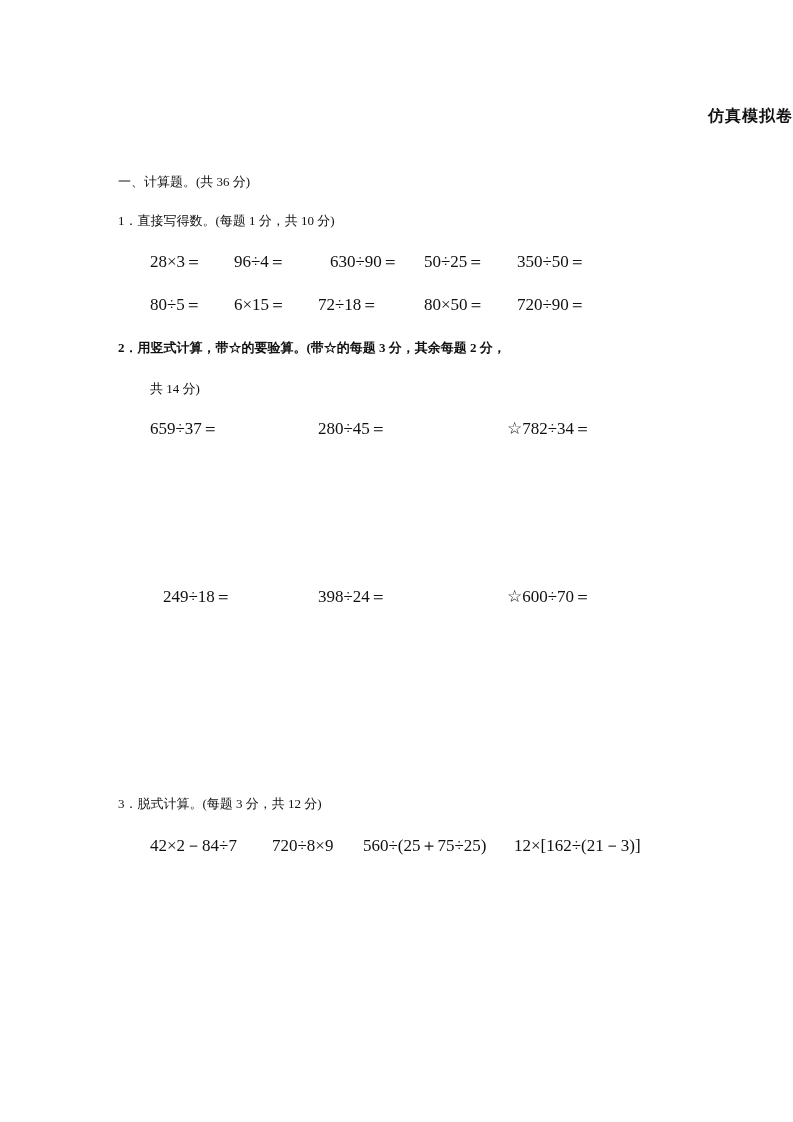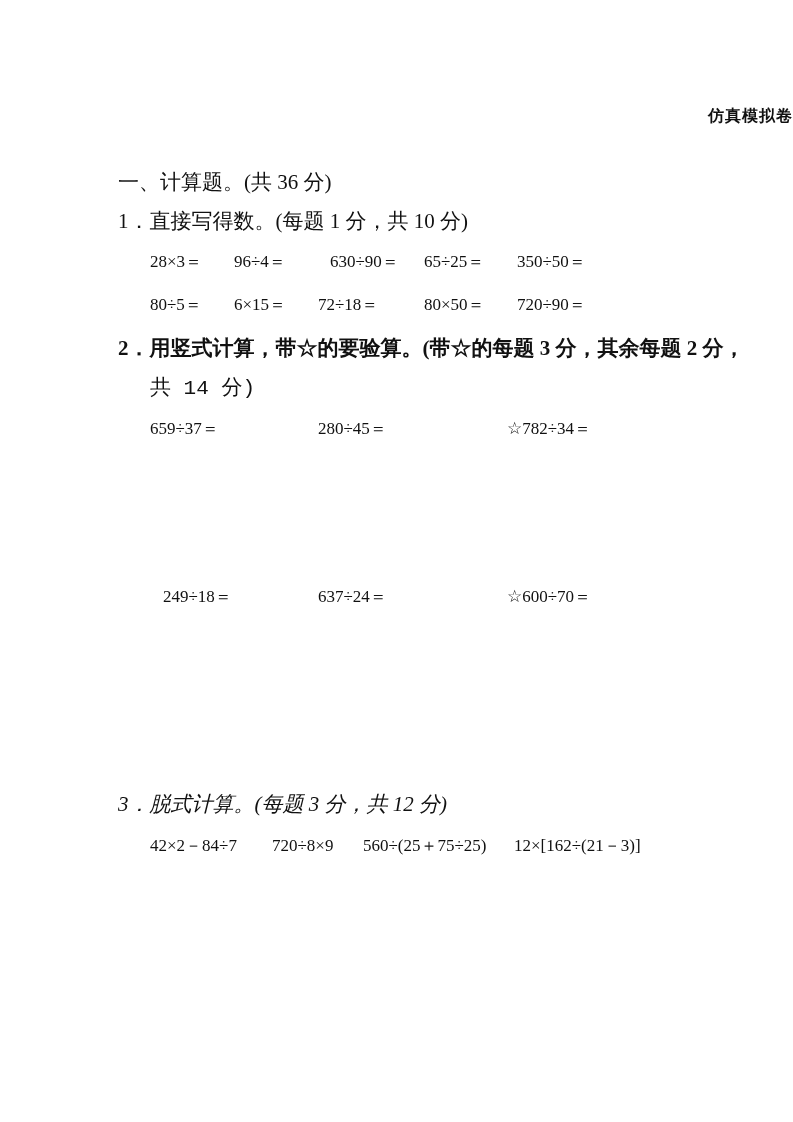--- a/index.html
+++ b/index.html
@@ -21,30 +21,30 @@
       left: 0;
       width: 793px;
       text-align: right;
       font-family: "DejaVu Sans", sans-serif;
       font-weight: bold;
       font-size: 16px;
       letter-spacing: 1px;
     }
     .line {
       position: absolute;
-      font-size: 21px;
+      font-size: 13px;
       line-height: 20px;
       white-space: nowrap;
       text-align: right;
     }
     .section-heading { top: 172px; left: 118px; }
     .q1-heading { top: 211px; left: 118px; }
     .q2-heading { top: 338px; left: 118px; font-weight: bold; }
-    .q2-heading-cont { top: 379px; left: 150px; font-family: Liberation Mono, monospace; }
-    .q3-heading { top: 794px; left: 118px; font-style: italic; }
+    .q2-heading-cont { top: 379px; left: 150px; }
+    .q3-heading { top: 794px; left: 118px; }
 
     .row {
       position: absolute;
       left: 150px;
       font-size: 17px;
       line-height: 20px;
       white-space: nowrap;
     }
     .row .cell {
       position: absolute;
@@ -64,21 +64,21 @@
   <div class="page-title">仿真模拟卷</div>
 
   <div class="line section-heading">一、计算题。(共 36 分)</div>
 
   <div class="line q1-heading">1．直接写得数。(每题 1 分，共 10 分)</div>
 
   <div class="row q1-row1">
     <span class="cell" style="left:0px">28×3＝</span>
     <span class="cell" style="left:84px">96÷4＝</span>
     <span class="cell" style="left:180px">630÷90＝</span>
-    <span class="cell" style="left:274px">65÷25＝</span>
+    <span class="cell" style="left:274px">50÷25＝</span>
     <span class="cell" style="left:367px">350÷50＝</span>
   </div>
 
   <div class="row q1-row2">
     <span class="cell" style="left:0px">80÷5＝</span>
     <span class="cell" style="left:84px">6×15＝</span>
     <span class="cell" style="left:168px">72÷18＝</span>
     <span class="cell" style="left:274px">80×50＝</span>
     <span class="cell" style="left:367px">720÷90＝</span>
   </div>
@@ -87,21 +87,21 @@
   <div class="line q2-heading-cont">共 14 分)</div>
 
   <div class="row q2-row1">
     <span class="cell" style="left:0px">659÷37＝</span>
     <span class="cell" style="left:168px">280÷45＝</span>
     <span class="cell" style="left:357px">☆782÷34＝</span>
   </div>
 
   <div class="row q2-row2">
     <span class="cell" style="left:13px">249÷18＝</span>
-    <span class="cell" style="left:168px">637÷24＝</span>
+    <span class="cell" style="left:168px">398÷24＝</span>
     <span class="cell" style="left:357px">☆600÷70＝</span>
   </div>
 
   <div class="line q3-heading">3．脱式计算。(每题 3 分，共 12 分)</div>
 
   <div class="row q3-row1">
     <span class="cell" style="left:0px">42×2－84÷7</span>
     <span class="cell" style="left:122px">720÷8×9</span>
     <span class="cell" style="left:213px">560÷(25＋75÷25)</span>
     <span class="cell" style="left:364px">12×[162÷(21－3)]</span>

